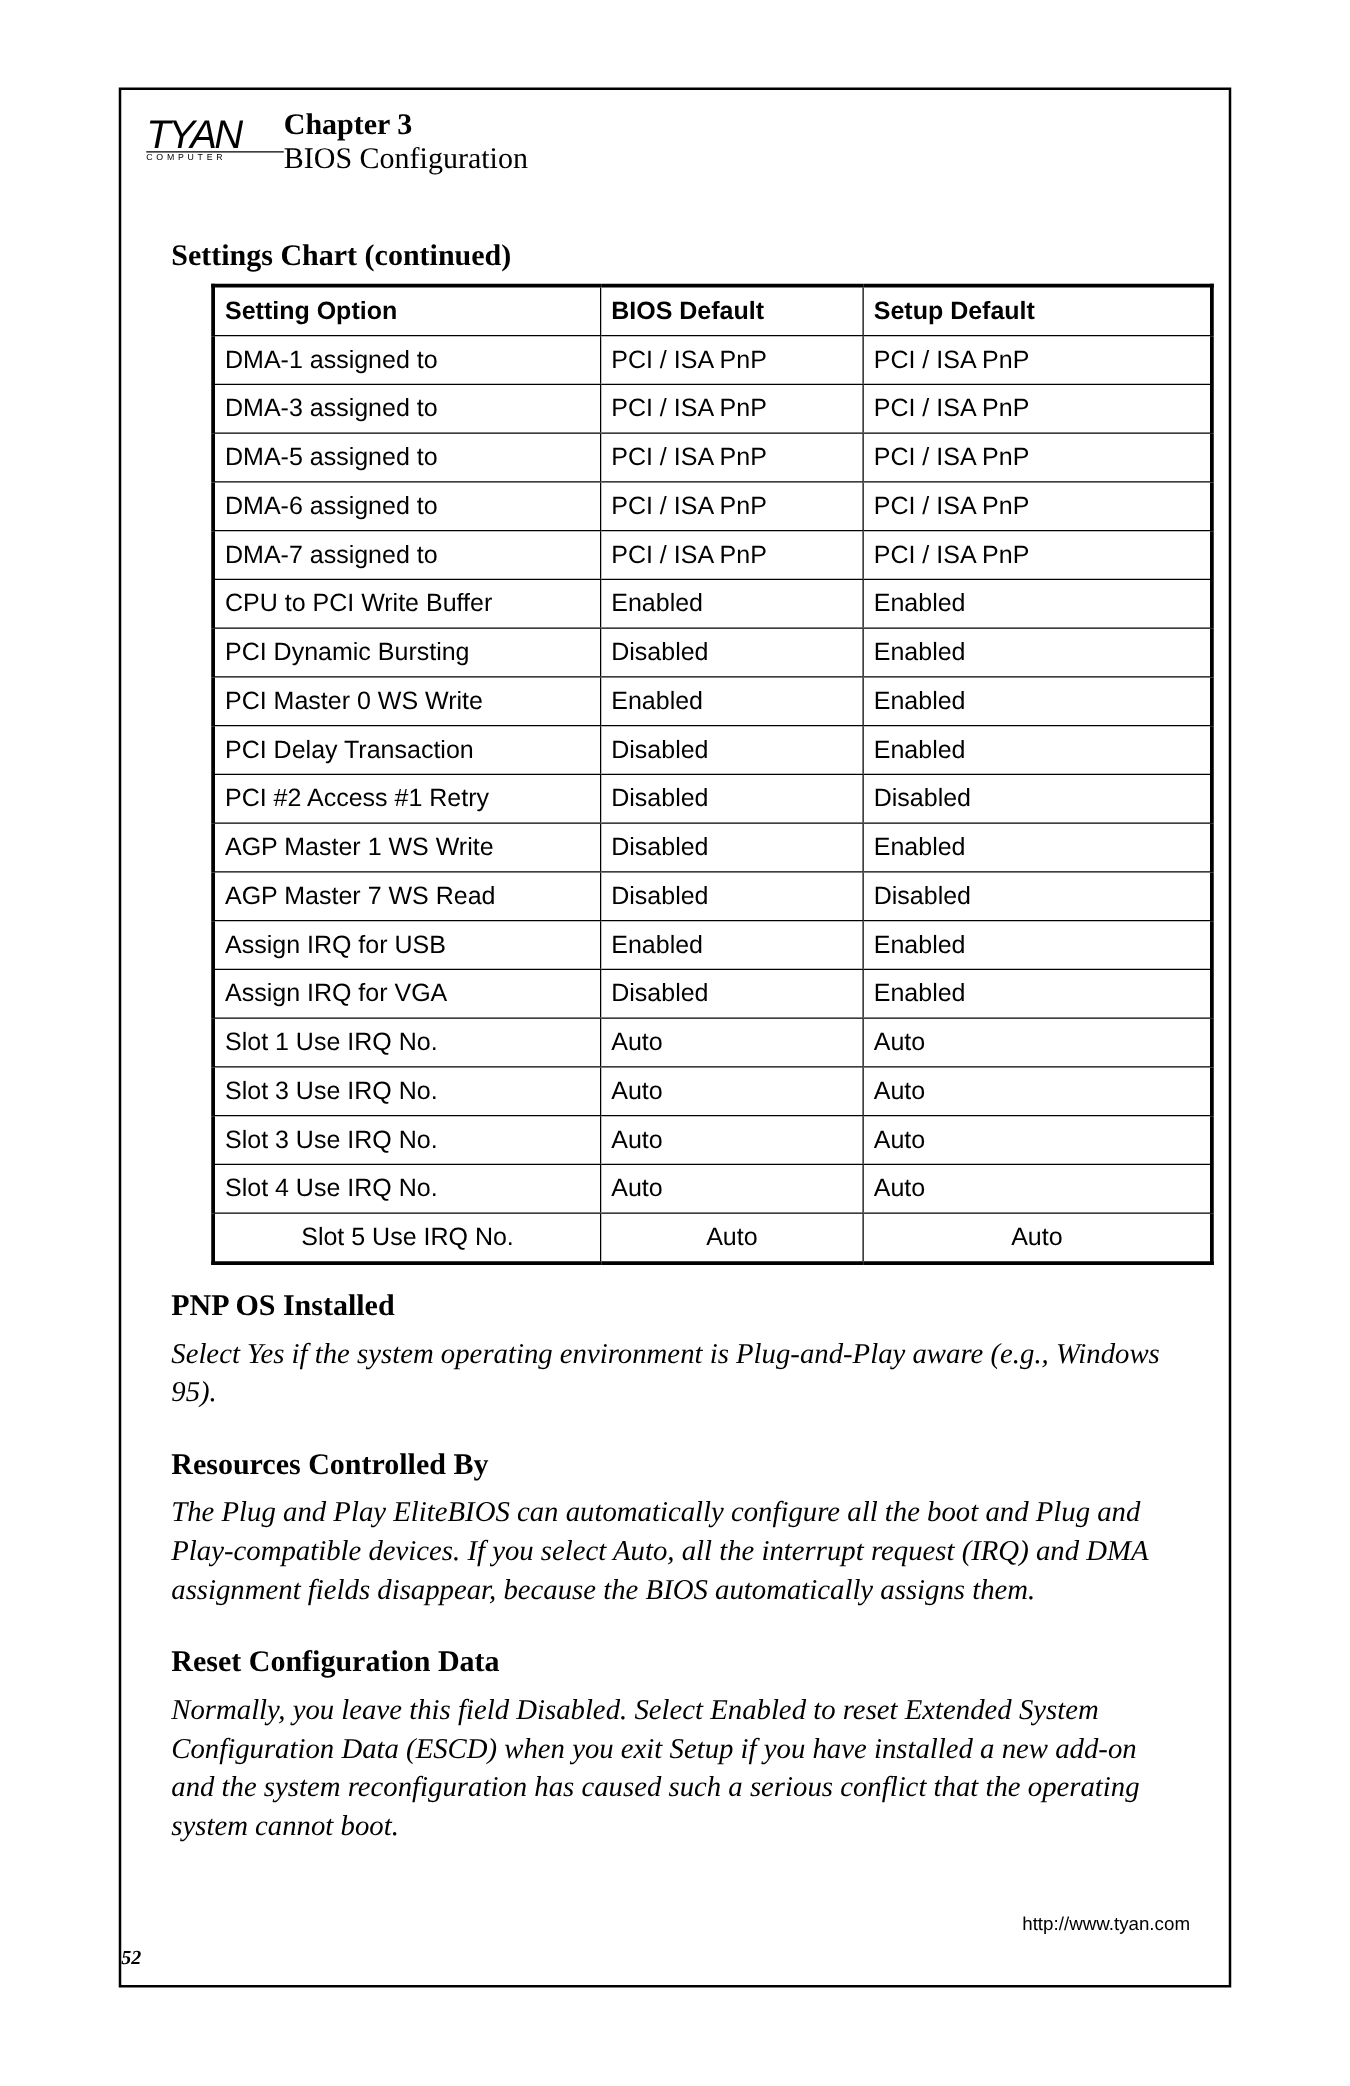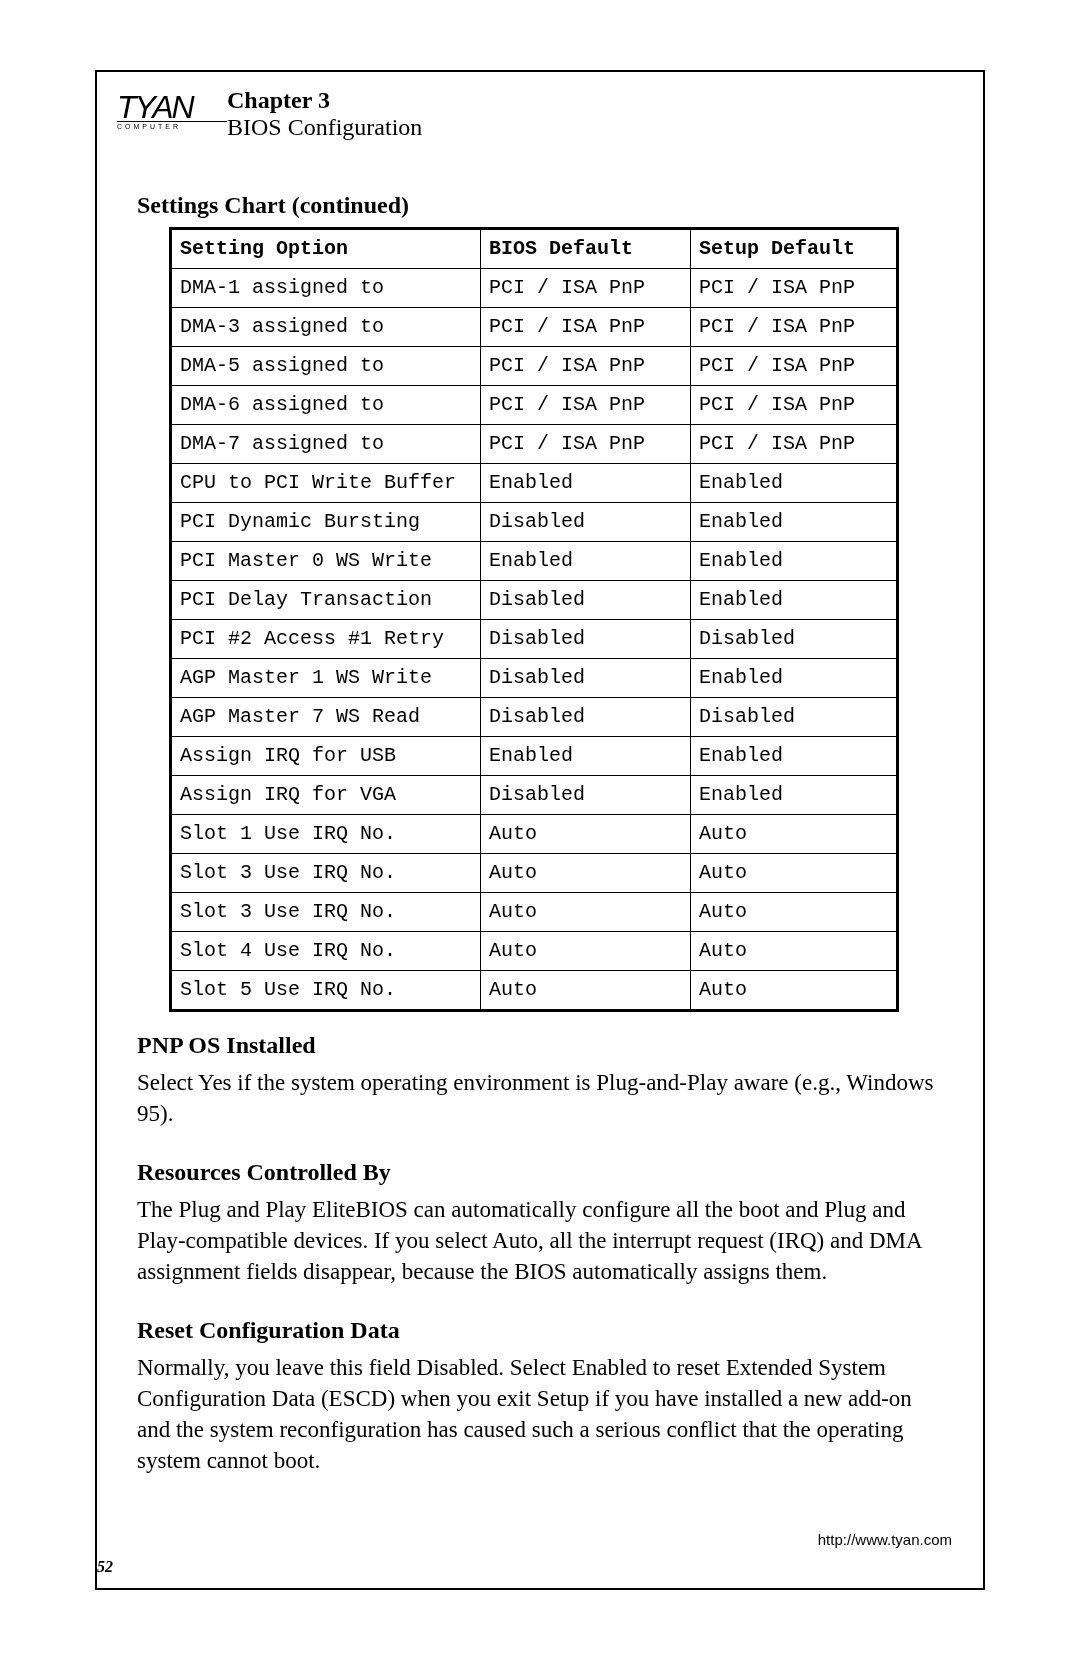--- a/index.html
+++ b/index.html
@@ -66,45 +66,47 @@
   .section-heading {
     font-size: 24px;
     font-weight: bold;
     margin-bottom: 8px;
     margin-top: 30px;
   }
   .section-heading:first-child { margin-top: 0; }
   .body-text {
     font-size: 23px;
     line-height: 1.35;
+    font-style: italic;
   }
   table.settings {
     border-collapse: collapse;
-    width: 730px;
-    font-family: Liberation Mono, monospace;
+    width: 802px;
+    font-family: Liberation Sans, sans-serif;
     font-size: 20px;
     margin-left: 32px;
     margin-bottom: 20px;
   }
   table.settings th, table.settings td {
     text-align: left;
     padding: 4px 8px 4px 8px;
     vertical-align: top;
     line-height: 1.5;
   }
   table.settings thead th {
     font-weight: bold;
     border-top: 3px solid #000;
     border-bottom: 1px solid #000;
   }
   table.settings tbody td {
     border-bottom: 1px solid #000;
   }
   table.settings tbody tr:last-child td {
     border-bottom: 3px solid #000;
+    text-align: center;
   }
   table.settings th:first-child, table.settings td:first-child {
     border-left: 3px solid #000;
     width: 310px;
   }
   table.settings th:nth-child(2), table.settings td:nth-child(2) {
     border-left: 1px solid #000;
     width: 210px;
   }
   table.settings th:nth-child(3), table.settings td:nth-child(3) {

